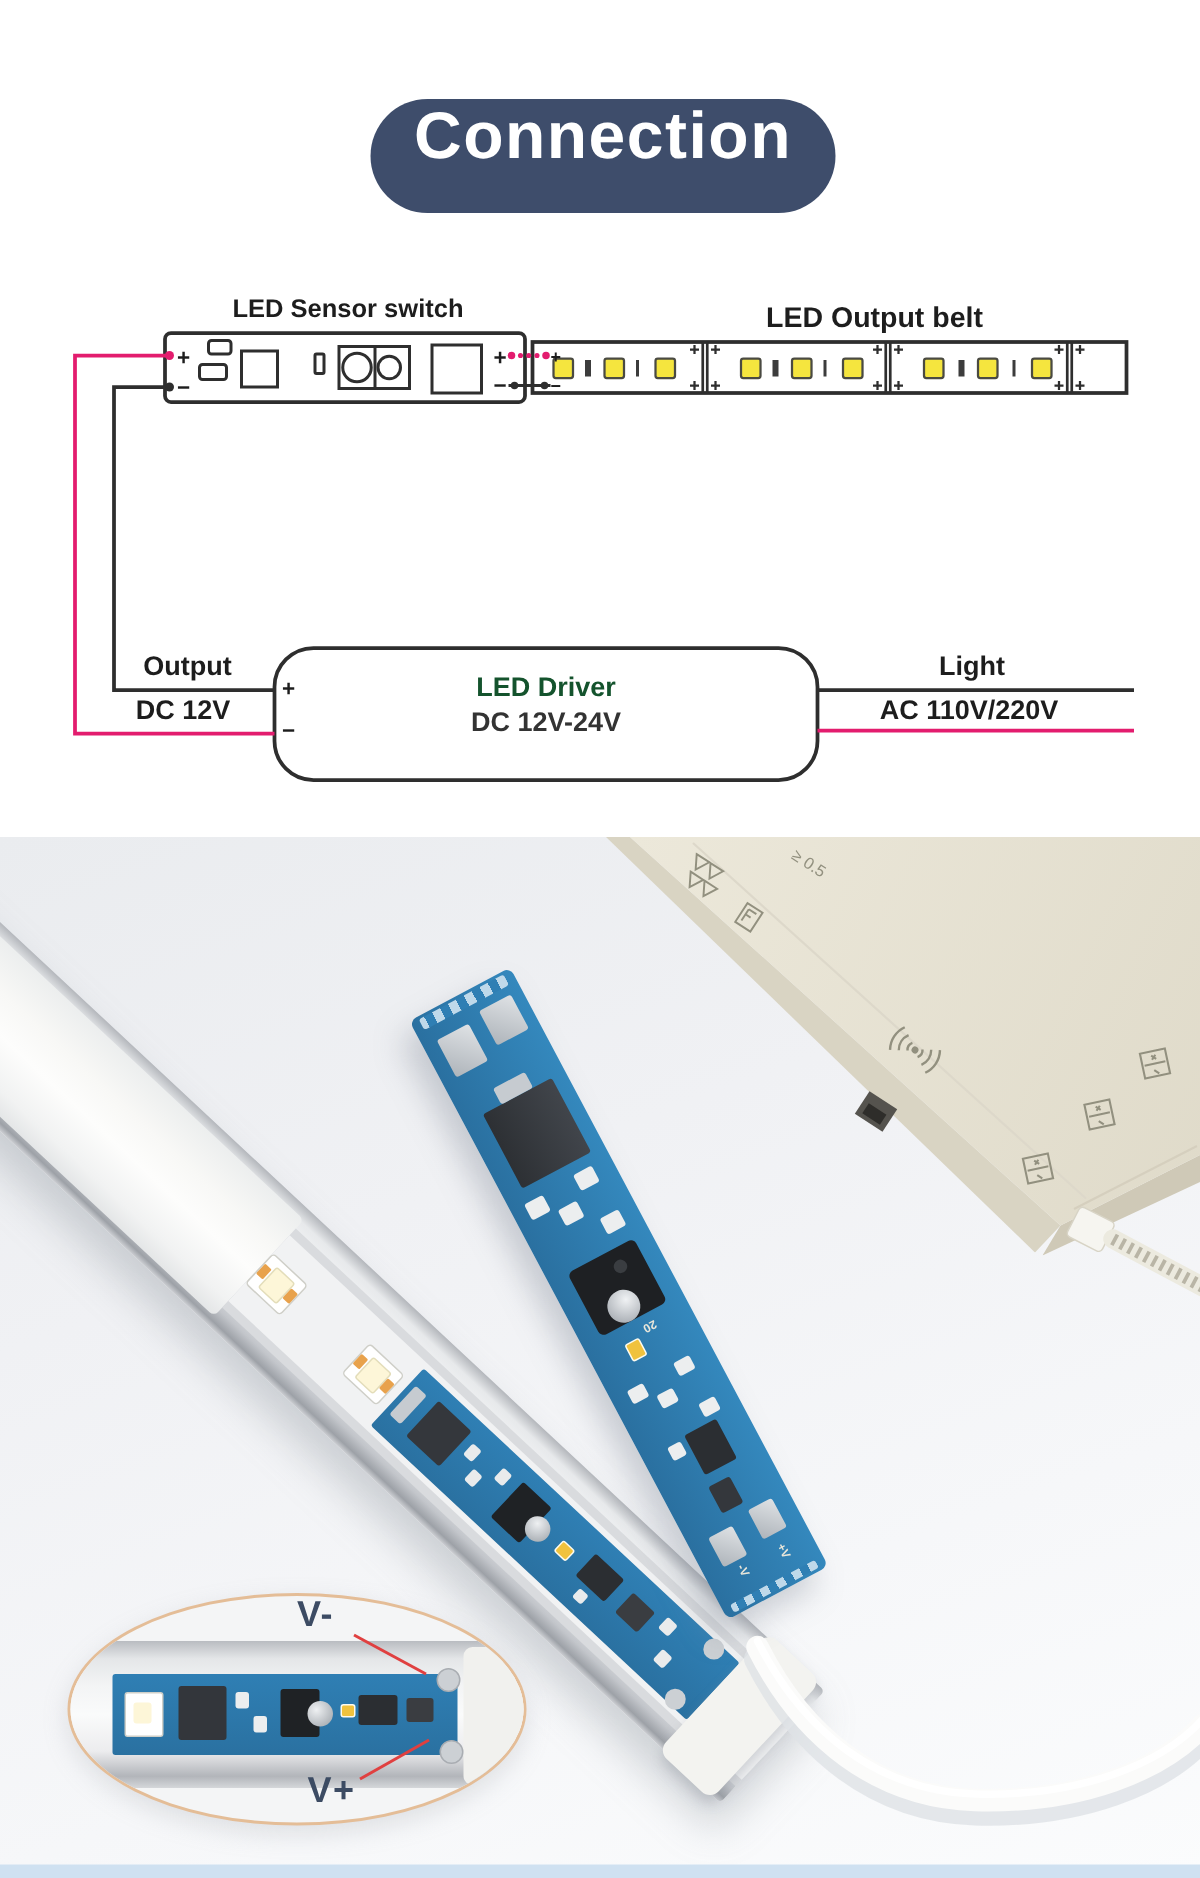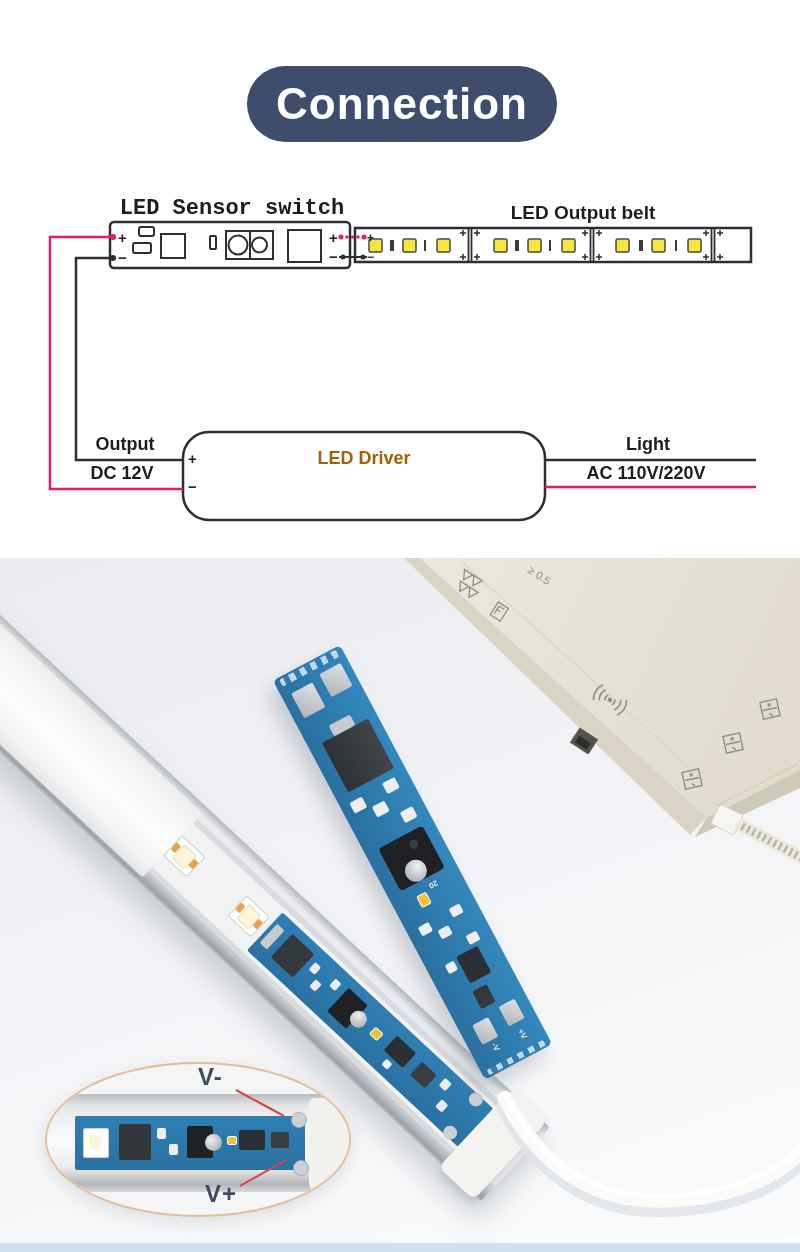--- a/index.html
+++ b/index.html
@@ -2,32 +2,32 @@
 <html><head>
 <meta charset="utf-8">
 <style>
   html,body{margin:0;padding:0;background:#ffffff;}
   #canvas{position:relative;width:800px;height:1252px;overflow:hidden;background:#ffffff;
           font-family:"Liberation Sans","DejaVu Sans",sans-serif;}
   .abs{position:absolute;}
 
   
   .title-pill{left:247px;top:66px;width:310px;height:76px;border-radius:40px;
-    background:#3e4d6b;display:flex;align-items:center;justify-content:center;}
+    background:#3e4d6b;display:flex;justify-content:center;}
   .title-pill span{color:#ffffff;font-size:44px;font-weight:700;letter-spacing:1px;}
 
   
   .dlabel{color:#1d1d1d;font-weight:700;text-align:center;}
-  .lbl-sensor{left:108px;top:196px;width:248px;font-size:22px;font-family:Liberation Mono, monospace;}
+  .lbl-sensor{left:108px;top:196px;width:248px;font-size:17px;}
   .lbl-belt{left:478px;top:202px;width:210px;font-size:19px;}
   .lbl-out-t{left:70px;top:434px;width:110px;font-size:18px;}
   .lbl-out-v{left:62px;top:463px;width:120px;font-size:18px;}
   .lbl-in-t{left:592px;top:434px;width:112px;font-size:18px;}
   .lbl-in-v{left:556px;top:463px;width:180px;font-size:18px;}
-  .lbl-drv1{left:214px;top:448px;width:300px;font-size:18px;color:#a16207;}
+  .lbl-drv1{left:214px;top:448px;width:300px;font-size:18px;color:#14532d;}
   .lbl-drv2{left:214px;top:471px;width:300px;font-size:18px;color:#333;}
 
   
   .photo-bg{left:0;top:558px;width:800px;height:694px;
     background:linear-gradient(160deg,#eaecef 0%,#f0f1f4 35%,#f6f7f9 70%,#fbfcfd 100%);}
   .bottom-strip{left:0;top:1243px;width:800px;height:9px;background:#cfe1f1;}
 
   
   .channel{left:-50px;top:568px;width:820px;height:102px;transform:rotate(43deg);
     transform-origin:0 0;border-radius:3px;
@@ -324,15 +324,16 @@
     <span>Connection</span>
   </div>
 
   <div class="abs dlabel lbl-sensor">LED Sensor switch</div>
   <div class="abs dlabel lbl-belt">LED Output belt</div>
   <div class="abs dlabel lbl-out-t">Output</div>
   <div class="abs dlabel lbl-out-v">DC 12V</div>
   <div class="abs dlabel lbl-in-t">Light</div>
   <div class="abs dlabel lbl-in-v">AC 110V/220V</div>
   <div class="abs dlabel lbl-drv1">LED Driver</div>
+  <div class="abs dlabel lbl-drv2">DC 12V-24V</div>
 
   <div class="abs bottom-strip"></div>
 </div>
 
 </body></html>

